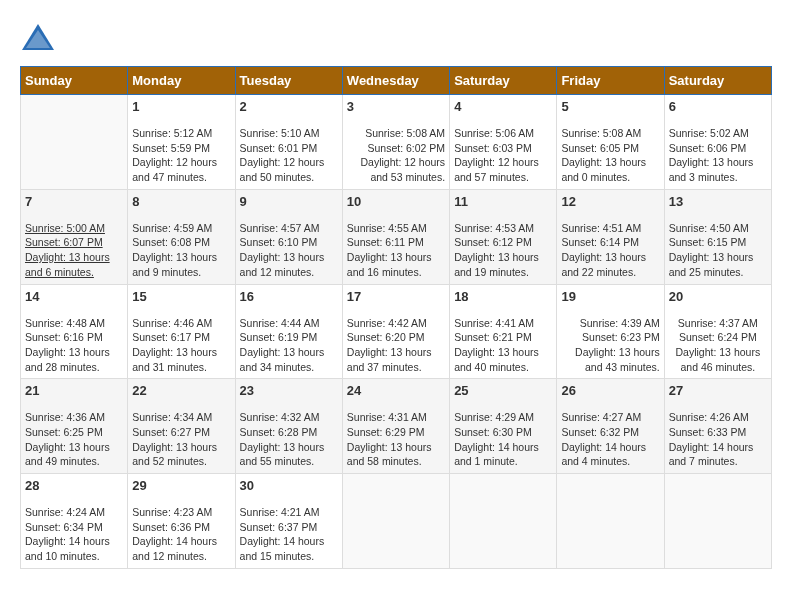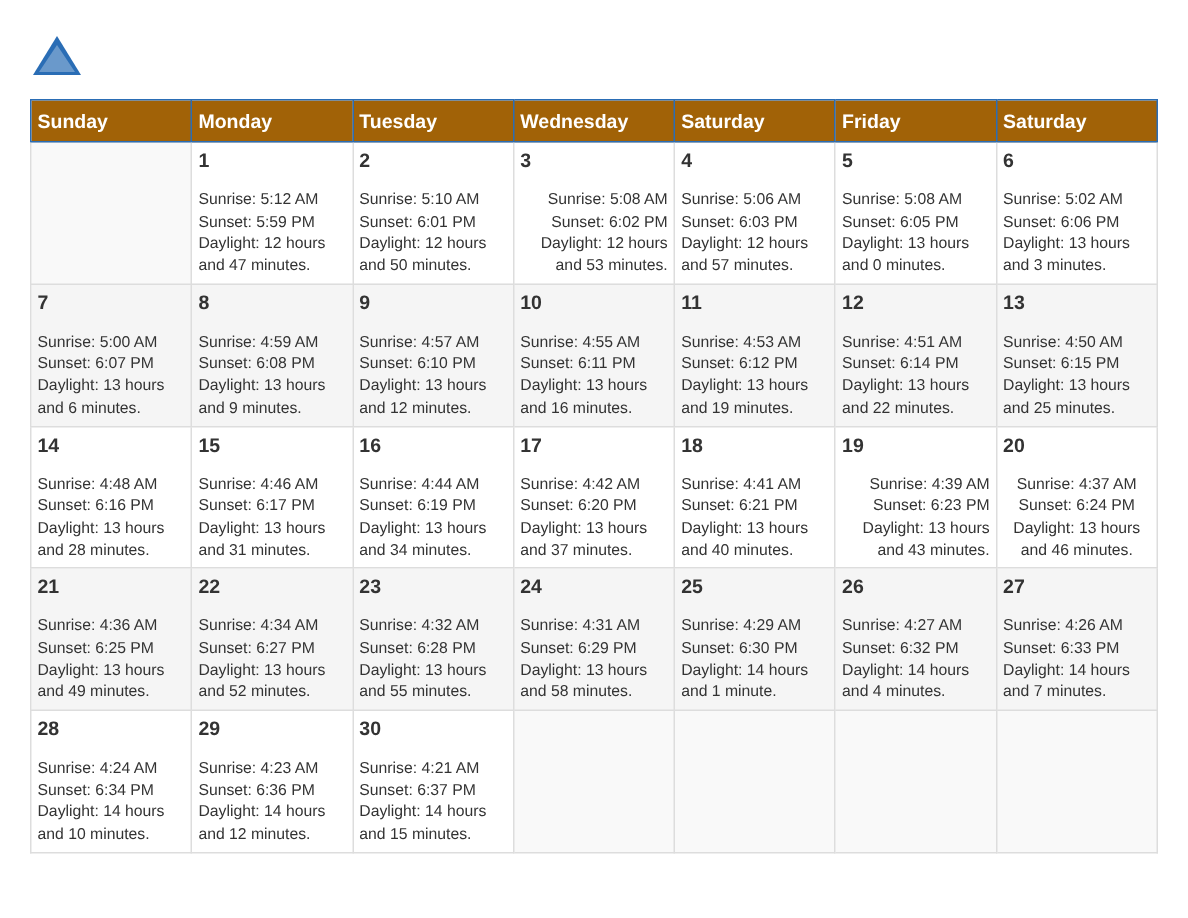--- a/index.html
+++ b/index.html
@@ -175,21 +175,21 @@
           <span class="day-num">6</span>
           <div class="day-info" style="white-space: pre-line;">Sunrise: 5:02 AM
 Sunset: 6:06 PM
 Daylight: 13 hours
 and 3 minutes.</div>
         </td>
       </tr>
       <tr>
         <td>
           <span class="day-num">7</span>
-          <div class="day-info" style="white-space: pre-line;">Sunrise: 5:00 AM
+          <div class="day-info" style="white-space: pre-line; text-decoration: underline;">Sunrise: 5:00 AM
 Sunset: 6:07 PM
 Daylight: 13 hours
 and 6 minutes.</div>
         </td>
         <td>
           <span class="day-num">8</span>
           <div class="day-info" style="white-space: pre-line;">Sunrise: 4:59 AM
 Sunset: 6:08 PM
 Daylight: 13 hours
 and 9 minutes.</div>

